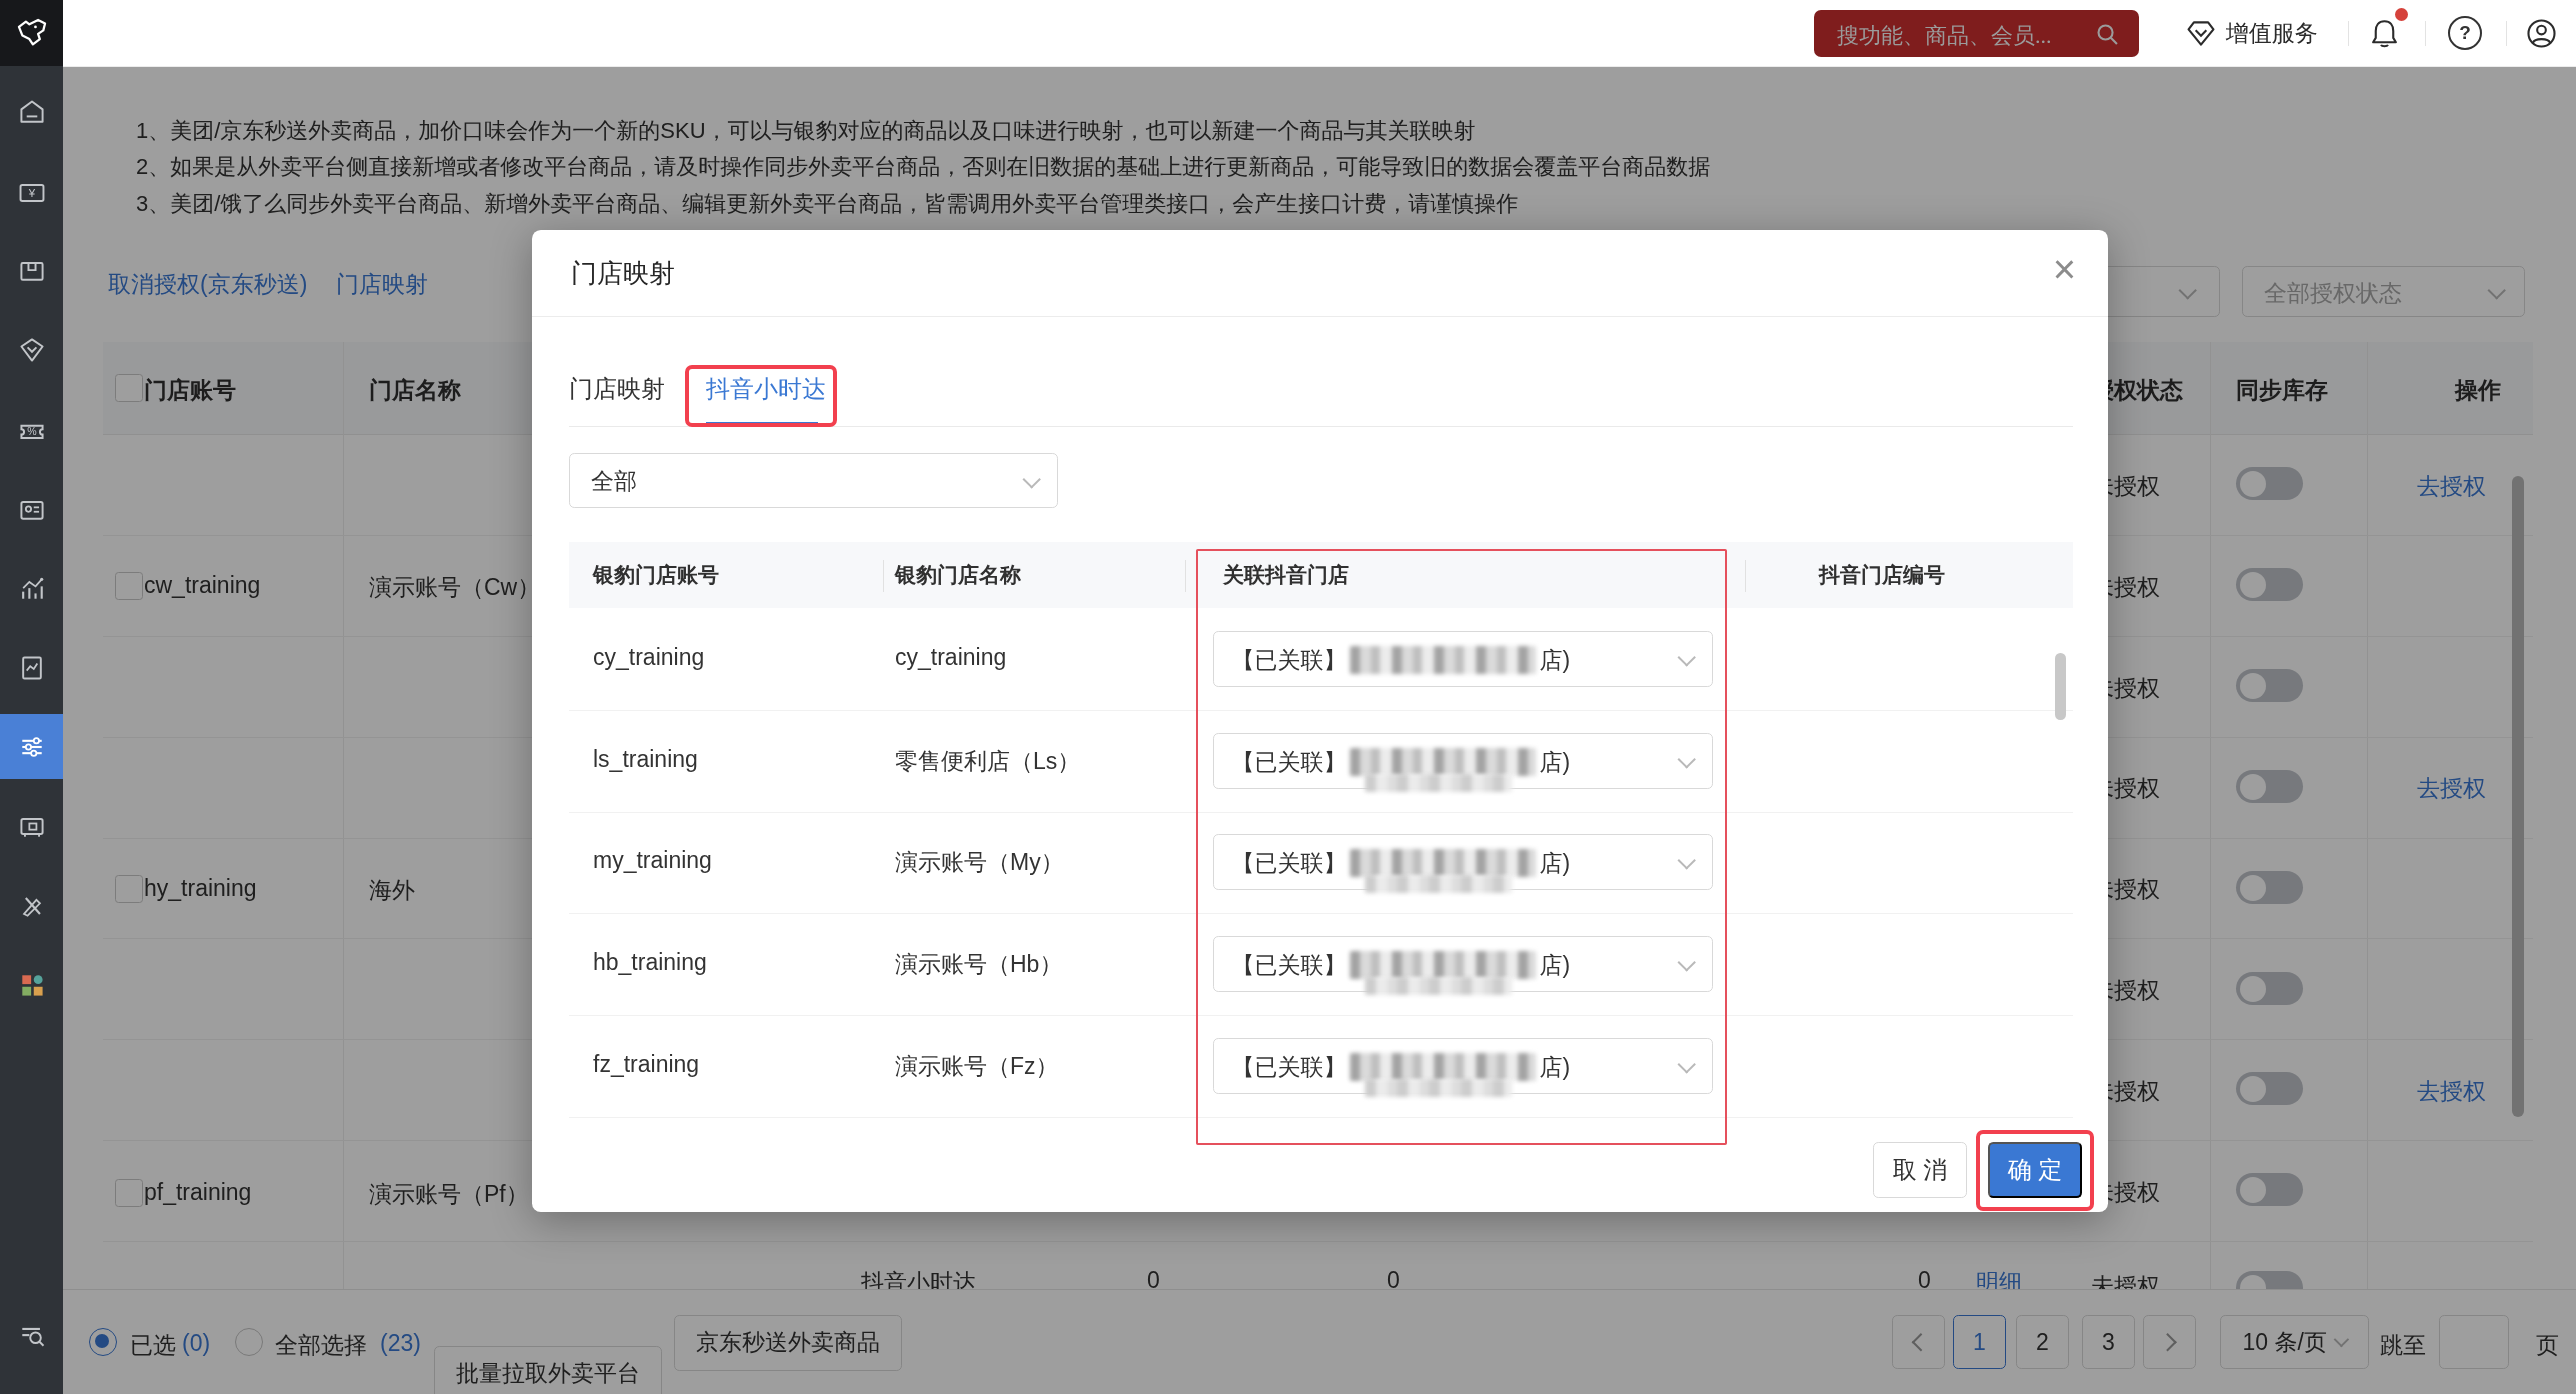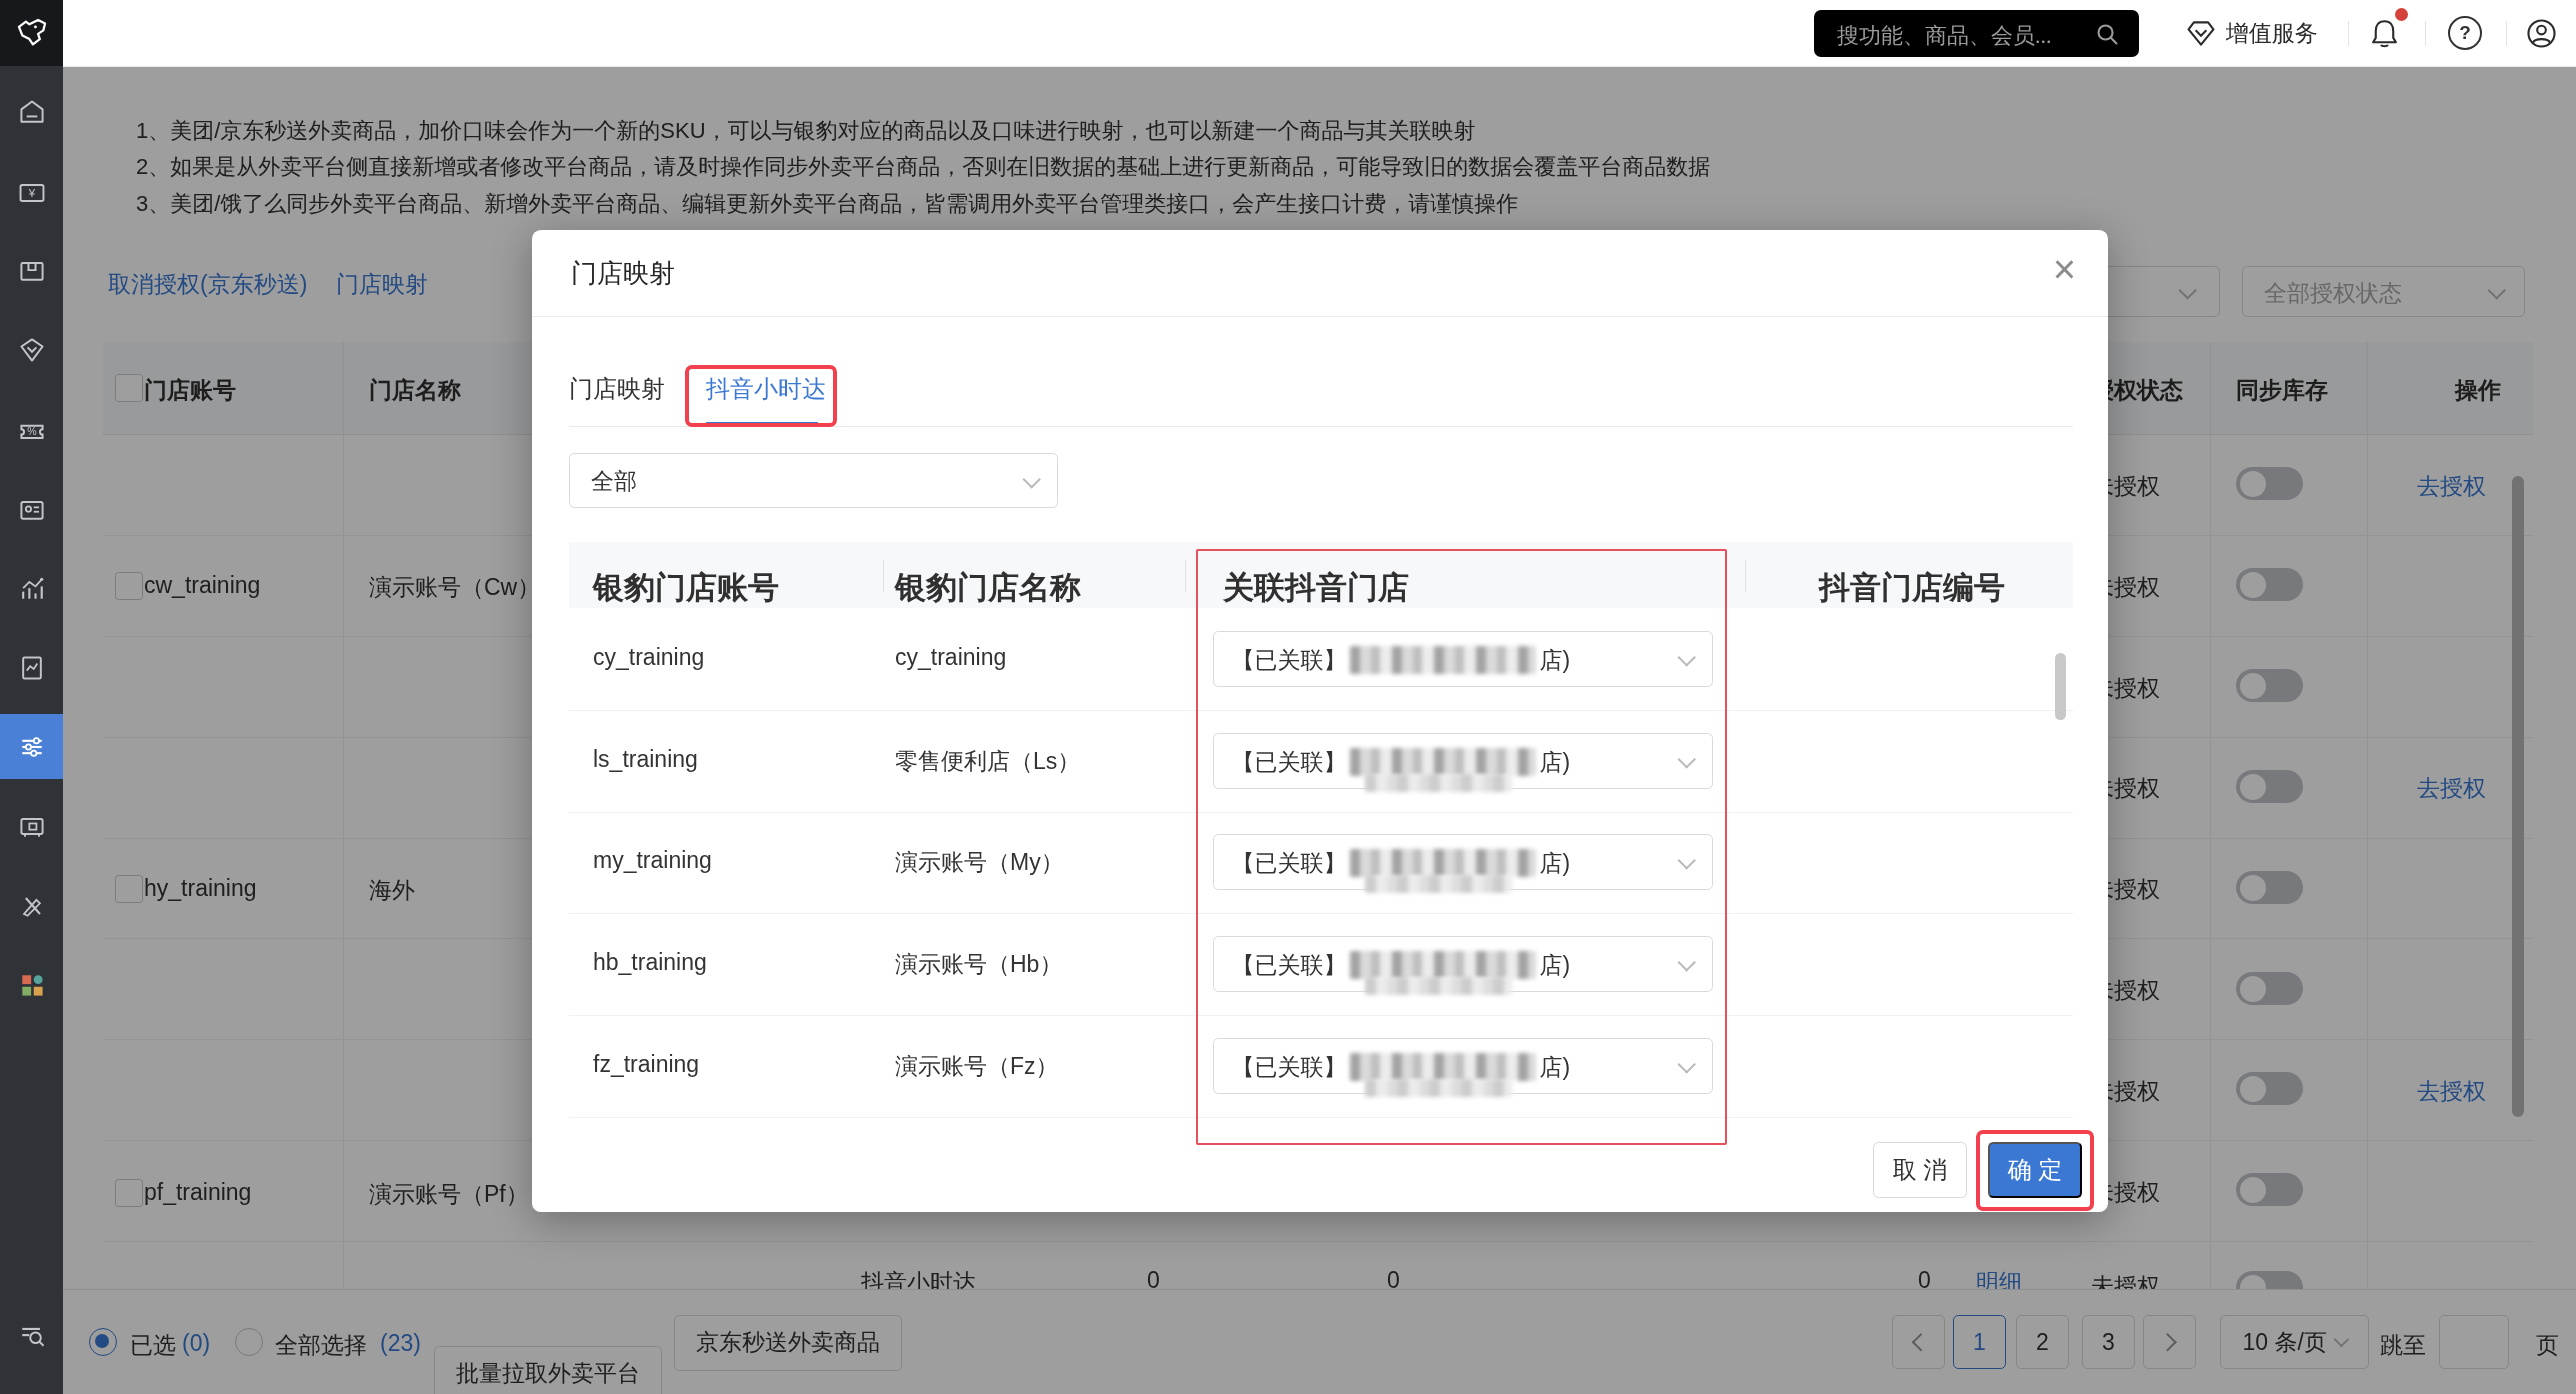--- a/index.html
+++ b/index.html
@@ -1,21 +1,21 @@
 <!DOCTYPE html>
 <html style="font-size:14px"><head>
 <meta charset="utf-8">
 <style>
   html,body{margin:0;padding:0;background:#555;}
   .screen{position:relative;width:2576px;height:1394px;overflow:hidden;background:#fff;
     font-family:"Liberation Sans","DejaVu Sans",sans-serif;color:#333;font-size:23px;}
   .abs{position:absolute;}
   
   .topbar{position:absolute;left:0;top:0;width:2576px;height:66px;background:#fff;z-index:22;border-bottom:0.9px solid #ececec;}
-  .searchbox{position:absolute;left:1814px;top:9.6px;width:325px;height:47px;background:#000000;border-radius:7px;font-family:Liberation Serif, serif;}
+  .searchbox{position:absolute;left:1814px;top:9.6px;width:325px;height:47px;background:#7f1d1d;border-radius:7px;font-family:Liberation Serif, serif;}
   .searchbox .ph{position:absolute;left:23px;top:11.4px;color:#9b9b9b;font-size:22px;}
   .tb-item{position:absolute;top:0;height:66px;display:flex;align-items:center;gap:8.8px;color:#2b2b2b;font-size:23px;}
   .tb-div{position:absolute;top:21px;width:0.9px;height:24.6px;background:#e3e3e3;}
   .helpcirc{width:30px;height:30px;border:2.1px solid #333;border-radius:50%;display:flex;align-items:center;justify-content:center;font-size:19px;font-weight:700;color:#333;}
   .reddot{position:absolute;left:2395px;top:8px;width:13px;height:13px;border-radius:50%;background:#d5423b;}
   
   .sidebar{position:absolute;left:0;top:0;width:63px;height:1394px;background:#2f3338;z-index:23;}
   .logo{position:absolute;left:0;top:0;width:63px;height:66px;background:#17181b;display:flex;align-items:center;justify-content:center;}
   .sb-item{position:absolute;left:0;width:63px;height:65px;display:flex;align-items:center;justify-content:center;}
   .sb-active{background:#4a80d6;}
@@ -54,21 +54,21 @@
   .m-title{position:absolute;left:39px;top:0;height:86px;display:flex;align-items:center;font-size:26px;font-weight:500;color:#262626;}
   .m-close{position:absolute;right:32px;top:19px;font-size:40px;color:#8c8c8c;line-height:40px;cursor:pointer;}
   .m-hdiv{position:absolute;left:0;top:86px;width:1576px;height:0.9px;background:#ececec;}
   .m-tab{position:absolute;top:143px;font-size:24px;color:#333;}
   .m-tab.active{color:#3a78d3;}
   .m-underline{position:absolute;left:174px;top:192px;width:112px;height:4.4px;background:#3a78d3;}
   .m-tabline{position:absolute;left:37px;top:196px;width:1504px;height:0.9px;background:#eaeaea;}
   .m-sel{position:absolute;left:37px;top:223px;width:489px;height:55px;border:0.9px solid #d9d9d9;border-radius:5.3px;box-sizing:border-box;}
   .m-input{position:absolute;left:545px;top:223px;width:995px;height:55px;border:0.9px solid #d9d9d9;border-radius:5.3px;box-sizing:border-box;}
   .m-thead{position:absolute;left:37px;top:312px;width:1504px;height:66px;background:#f7f8fa;}
-  .m-th{position:absolute;top:25px;font-size:31px;font-weight:700;color:#303030;white-space:nowrap;}
+  .m-th{position:absolute;top:19px;font-size:21px;font-weight:700;color:#303030;white-space:nowrap;}
   .m-thsep{position:absolute;top:17.5px;width:0.9px;height:32px;background:#e1e1e1;}
   .m-rows{position:absolute;left:37px;top:378px;width:1504px;height:537px;overflow:hidden;}
   .m-row{position:absolute;left:0;width:1504px;height:102px;border-bottom:0.9px solid #f1f1f1;}
   .m-cell{position:absolute;top:36px;font-size:23px;color:#333;white-space:nowrap;}
   .rowsel{position:absolute;left:644px;top:23px;width:500px;height:56px;border:0.9px solid #d9d9d9;border-radius:5.3px;box-sizing:border-box;background:#fff;}
   .rowsel .txt{position:absolute;left:17.5px;top:13px;font-size:23px;color:#333;white-space:nowrap;}
   .mosaic{display:inline-block;vertical-align:-6.1px;height:28px;width:186px;margin:0 3.5px;border-radius:1.8px;
     background:repeating-linear-gradient(90deg,#a3a3a3 0 10.5px,#dadada 10.5px 21px,#bfbfbf 21px 30px,#ececec 30px 42px);filter:blur(2.2px);}
   .mosaic2{position:absolute;left:151px;top:40px;height:17.5px;width:147px;border-radius:1.8px;
     background:repeating-linear-gradient(90deg,#cdcdcd 0 10.5px,#ebebeb 10.5px 23px,#dddddd 23px 32px);filter:blur(2.2px);}

